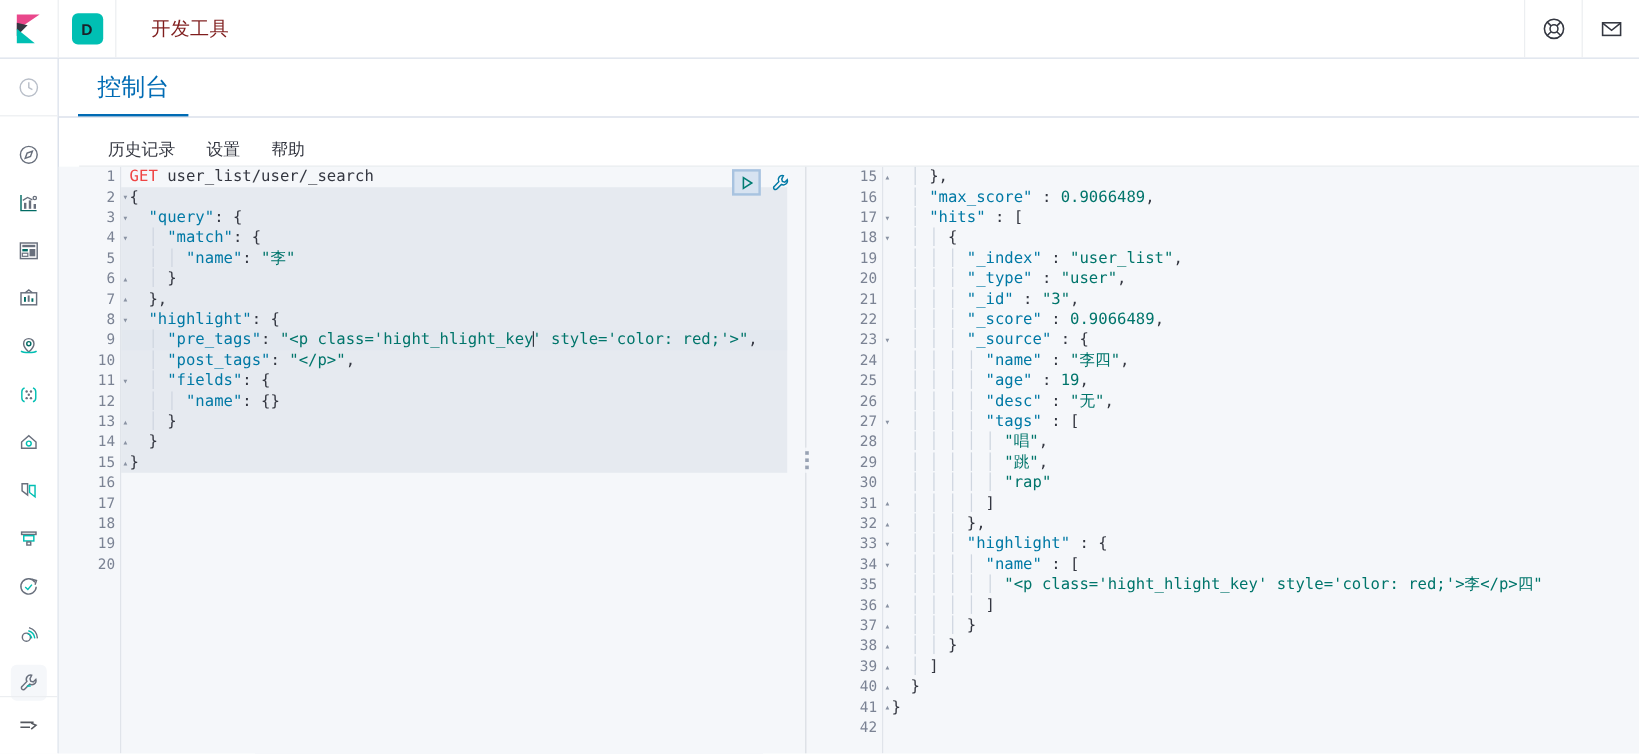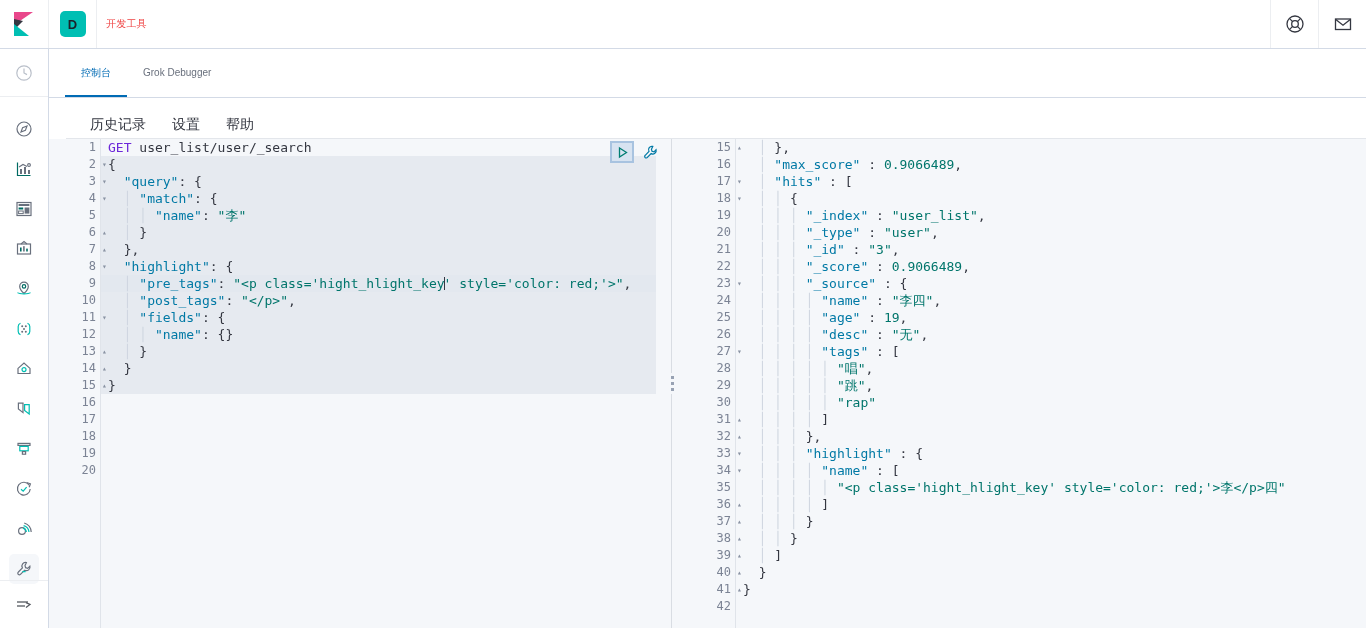--- a/index.html
+++ b/index.html
@@ -24,21 +24,21 @@
   .hdr-space {
     width:48px; height:48px; display:flex; align-items:center; justify-content:center;
     border-right:1px solid #eceef1;
   }
   .space-badge {
     width:26px; height:26px; border-radius:5px; background:#00bfb3;
     color:#1b2129; font-size:13px; font-weight:600;
     display:flex; align-items:center; justify-content:center;
   }
   .hdr-title {
-    margin-left:9px; font-size:10px; color:#ef4444; letter-spacing:.2px;
+    margin-left:29px; font-size:16px; color:#7f1d1d; letter-spacing:.2px;
   }
   .hdr-right { margin-left:auto; display:flex; align-items:center; height:48px; }
   .hdr-btn {
     width:48px; height:48px; display:flex; align-items:center; justify-content:center;
     border-left:1px solid #eceef1;
   }
 
   
   .rail {
     position:absolute; left:0; top:49px; width:49px; height:579px;
@@ -60,21 +60,21 @@
   }
 
   
   .tabs {
     position:absolute; left:49px; top:49px; width:1317px; height:49px;
     background:#fff; border-bottom:1px solid #d3dae6;
     display:flex; align-items:flex-end; padding-left:16px;
   }
   .tab {
     padding:0 16px; height:48px; line-height:48px;
-    font-size:10px; color:#69707d; position:relative;
+    font-size:20px; color:#69707d; position:relative;
     cursor:pointer;
   }
   .tab.active { color:#006bb4; font-weight:500; }
   .tab.active::after {
     content:""; position:absolute; left:0; right:0; bottom:0; height:2px; background:#006bb4;
   }
 
   
   .submenu {
     position:absolute; left:66px; top:99px; width:1317px; height:40px;
@@ -118,21 +118,21 @@
     position:absolute; right:-9px; top:0; width:9px; height:17px;
     font-size:8px; color:#8a93a3; line-height:17px; text-align:center;
   }
   .code {
     position:absolute; left:53px; top:0; right:0; height:489px;
     font-family:"DejaVu Sans Mono","Liberation Mono",monospace;
     font-size:13px; line-height:17px; white-space:pre;
     color:#343741;
   }
   .code .ln { height:17px; position:relative; padding-left:6px; }
-  .k-method { color:#6d28d9; }
+  .k-method { color:#ef4444; }
   .k-url    { color:#343741; }
   .k-key    { color:#0079a5; }
   .k-str    { color:#00756b; }
   .k-num    { color:#00756b;text-align:center; }
   .k-punct  { color:#343741; }
   .guide { color:#cfd6e0; }
   .caret {
     display:inline-block; width:1px; height:13px; background:#343741;
     vertical-align:-2px; margin:0 -1px;
   }
@@ -311,21 +311,20 @@
       <svg width="20" height="20" viewBox="0 0 20 20">
         <line x1="3" y1="7" x2="14" y2="7" stroke="#54585f" stroke-width="1.3"></line>
         <line x1="3" y1="11" x2="11" y2="11" stroke="#54585f" stroke-width="1.3"></line>
         <polyline points="12,7.6 16,9.4 12,12.6" fill="none" stroke="#54585f" stroke-width="1.3"></polyline>
       </svg>
     </div>
   </div>
 
   <div class="tabs">
     <div class="tab active">控制台</div>
-    <div class="tab">Grok Debugger</div>
   </div>
 
   <div class="submenu">
     <div class="submenu-item">历史记录</div>
     <div class="submenu-item">设置</div>
     <div class="submenu-item">帮助</div>
   </div>
 
   <div class="panes">
 

